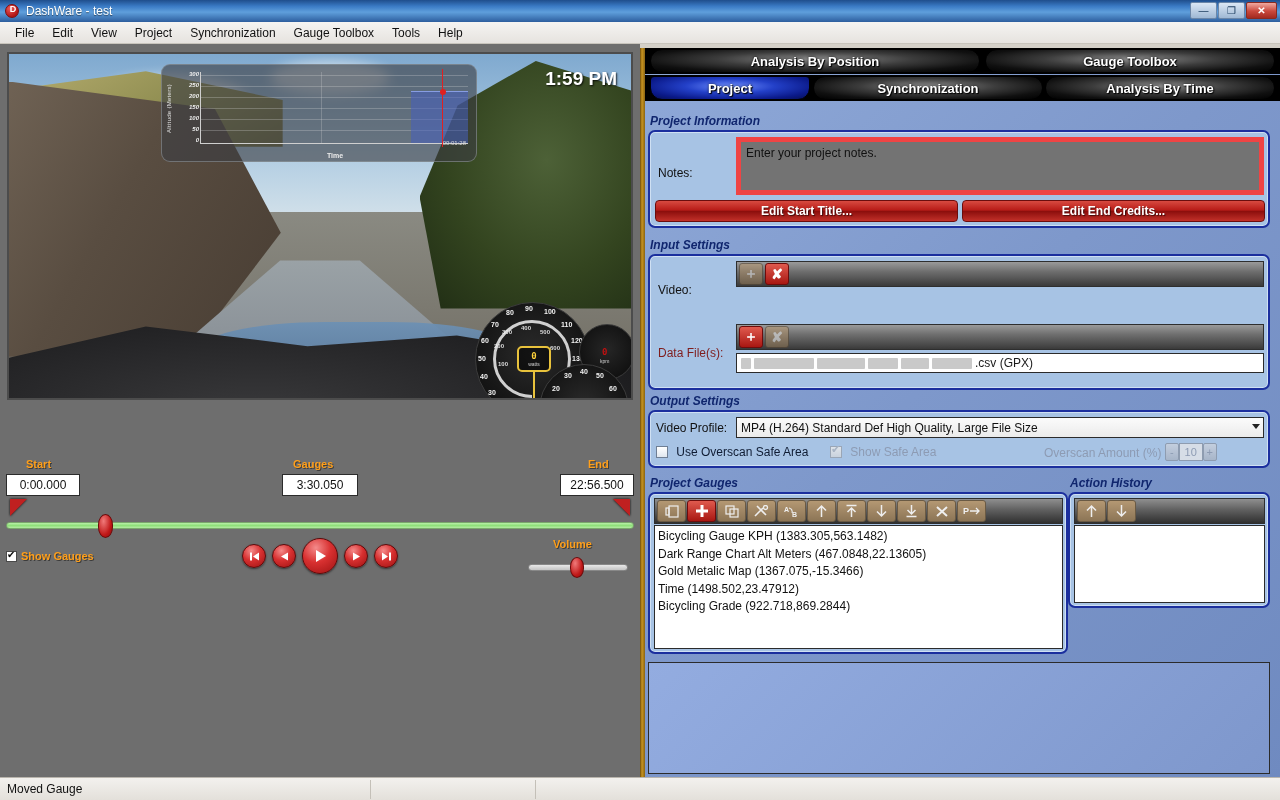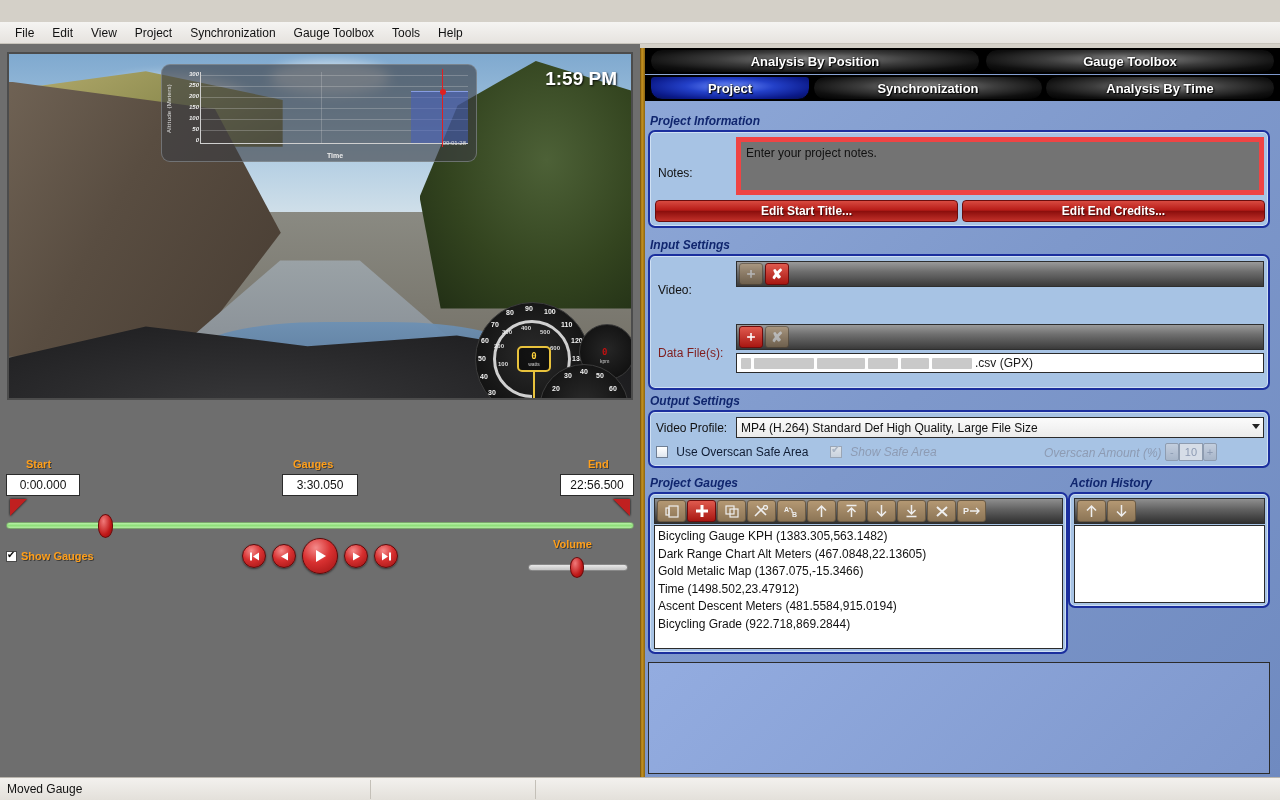--- a/index.html
+++ b/index.html
@@ -213,21 +213,21 @@
     border:1px solid #2b2b2b; display:flex; align-items:center; padding-left:4px;
     font-size:12px; color:#111; }
   .combo .arrow { position:absolute; right:3px; top:6px; width:0; height:0;
     border-left:4px solid transparent; border-right:4px solid transparent; border-top:5px solid #222; }
 
   .cbox { width:12px; height:12px; border:1px solid #6f7f94;
     background:linear-gradient(180deg,#fff,#dfe6ef); display:inline-block; vertical-align:middle; }
   .cbox.dis { background:linear-gradient(180deg,#dfe4ea,#c9d2dd); border-color:#9aa6b6; position:relative;}
   .cbox.dis:after{content:"✔"; position:absolute; left:0; top:-4px; font-size:11px; color:#a8b4c4;}
   .ctxt { font-size:12px; color:#0f1c33; vertical-align:middle; }
-  .ctxt.dis { color:#8d9bb3;font-style:italic; }
+  .ctxt.dis { color:#8d9bb3; }
   .spinbtn { width:14px; height:18px; border:1px solid #8e9cb0; border-radius:2px;
     background:linear-gradient(180deg,#c3cede,#a7b5c9); color:#8d9bb3;
     font-size:11px; display:inline-flex; align-items:center; justify-content:center; }
   .spinval { width:24px; height:18px; border:1px solid #8e9cb0; background:#d6dde7;
     color:#8d9bb3; font-size:11px; display:inline-flex; align-items:center; justify-content:center; }
 
   .gtoolbar { position:absolute; height:26px; border:1px solid #2e2e2e;
     background:linear-gradient(180deg,#8f8f8f 0%, #606060 45%, #303030 100%);
     display:flex; align-items:center; padding-left:2px; gap:1px; }
   .gbtn { width:29px; height:22px; border:1px solid #6a5a44; border-radius:3px;
@@ -245,20 +245,29 @@
   .statusbar { position:absolute; left:0; top:777px; width:1280px; height:23px;
     background:linear-gradient(180deg,#f3f1ee,#e3e0da); border-top:1px solid #b9b5ad;
     display:flex; align-items:center; padding-left:7px; font-size:12px; color:#111; }
   .sb-sep { position:absolute; top:2px; width:1px; height:19px; background:#c4c0b8; }
 </style>
 </head>
 <body>
 
 <div class="app">
 
+  <div class="titlebar">
+    <div class="tb-ico"></div>
+    <div class="tb-title">DashWare - test</div>
+    <div class="tb-btns">
+      <div class="tb-btn">—</div>
+      <div class="tb-btn">❐</div>
+      <div class="tb-btn close">✕</div>
+    </div>
+  </div>
 
   <div class="menubar">
     <div class="menuitem">File</div>
     <div class="menuitem">Edit</div>
     <div class="menuitem">View</div>
     <div class="menuitem">Project</div>
     <div class="menuitem">Synchronization</div>
     <div class="menuitem">Gauge Toolbox</div>
     <div class="menuitem">Tools</div>
     <div class="menuitem">Help</div>
@@ -536,21 +545,20 @@
               <text x="0" y="9" font-size="9" fill="#eee" font-family="sans-serif">P</text>
               <path d="M7 6 L16 6 M13 3 L16 6 L13 9" stroke="#eee" stroke-width="1.3" fill="none"></path>
             </svg>
         </div>
       </div>
       <div class="listbox" style="left:4px;top:31px;width:409px;height:124px;">
         <div>Bicycling Gauge KPH (1383.305,563.1482)</div>
         <div>Dark Range Chart Alt Meters (467.0848,22.13605)</div>
         <div>Gold Metalic Map (1367.075,-15.3466)</div>
         <div>Time (1498.502,23.47912)</div>
-        <div>Ascent Descent Meters (481.5584,915.0194)</div>
         <div>Bicycling Grade (922.718,869.2844)</div>
       </div>
     </div>
 
     <div class="sect" style="left:430px;top:428px;">Action History</div>
     <div class="panel" style="left:428px;top:444px;width:202px;height:116px;">
       <div class="gtoolbar" style="left:4px;top:4px;width:191px;">
         <div class="gbtn">
           <svg width="13" height="14" viewBox="0 0 13 14">
               <path d="M6.5 13 L6.5 3 M2 6.5 L6.5 2 L11 6.5" stroke="#eee" stroke-width="1.5" fill="none"></path>

